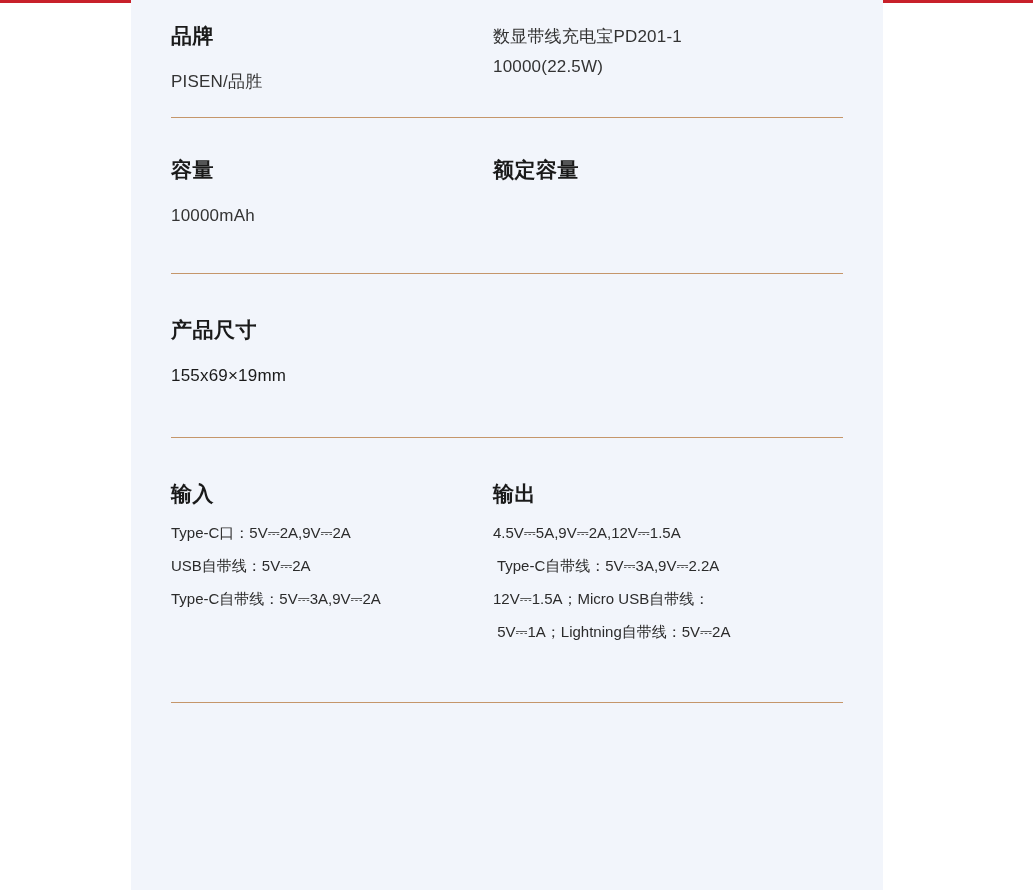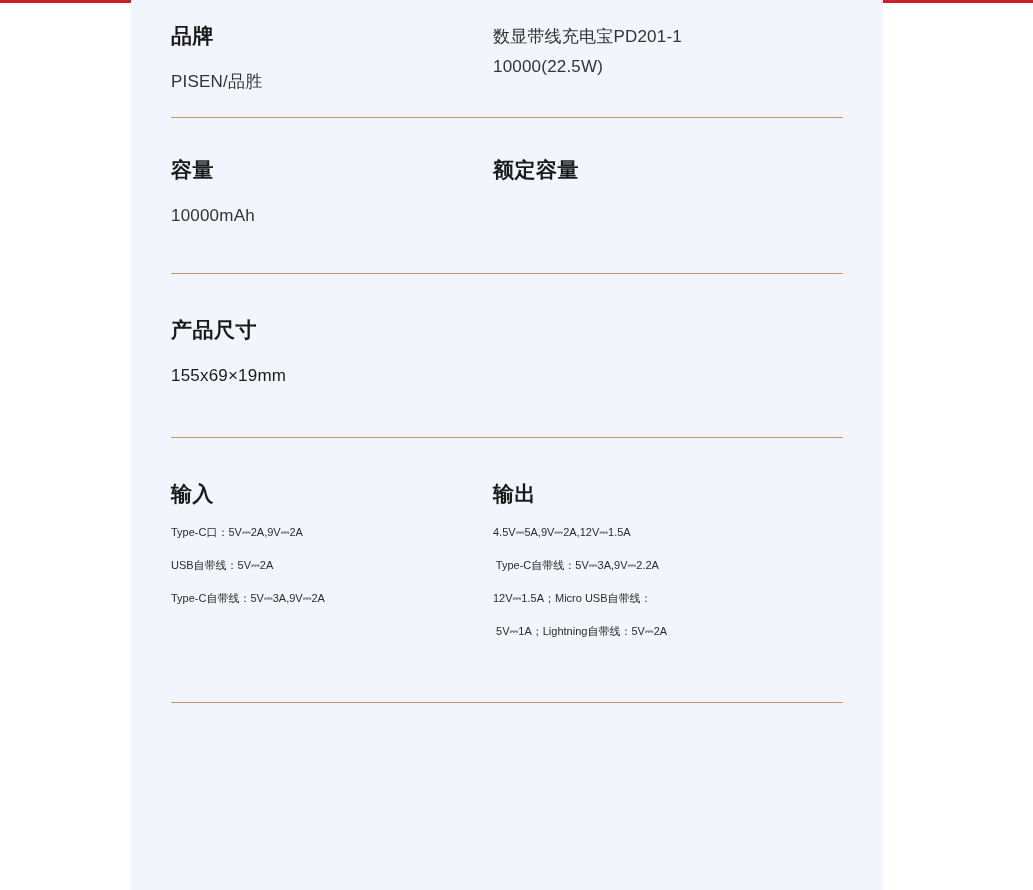--- a/index.html
+++ b/index.html
@@ -84,21 +84,21 @@
   }
   .row-1 { padding-top: 22px; padding-bottom: 20px; }
   .row-1 .spec-title { margin-bottom: 17px; }
   .row-2 { padding-top: 38px; padding-bottom: 42px; }
   .row-2 .spec-title { margin-bottom: 17px; }
   .row-3 { padding-top: 42px; padding-bottom: 46px; }
   .row-3 .spec-title { margin-bottom: 17px; }
   .row-4 { padding-top: 42px; padding-bottom: 54px; }
   .row-4 .spec-title { margin-bottom: 8px; }
   .io-line {
-    font-size: 11px;
+    font-size: 15px;
     color: #2b2b2b;
     line-height: 33px;
     white-space: pre;
   }
 </style>
 </head>
 <body>
 
 <div class="page">
 

